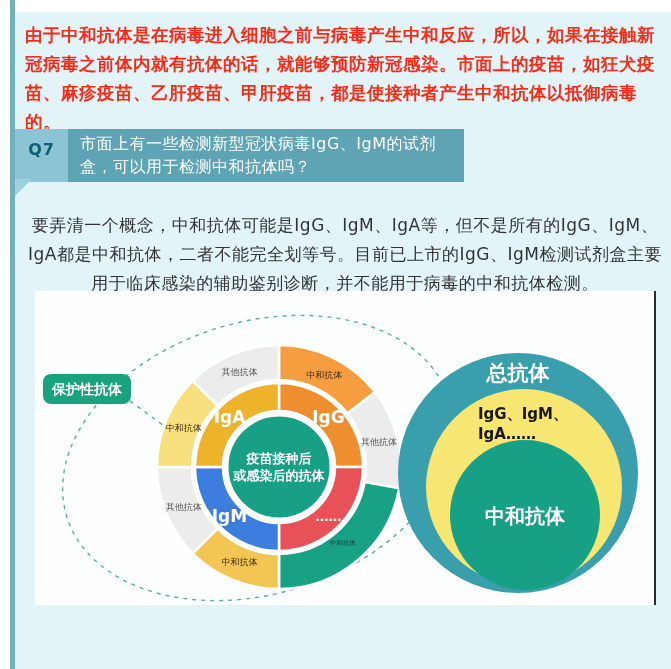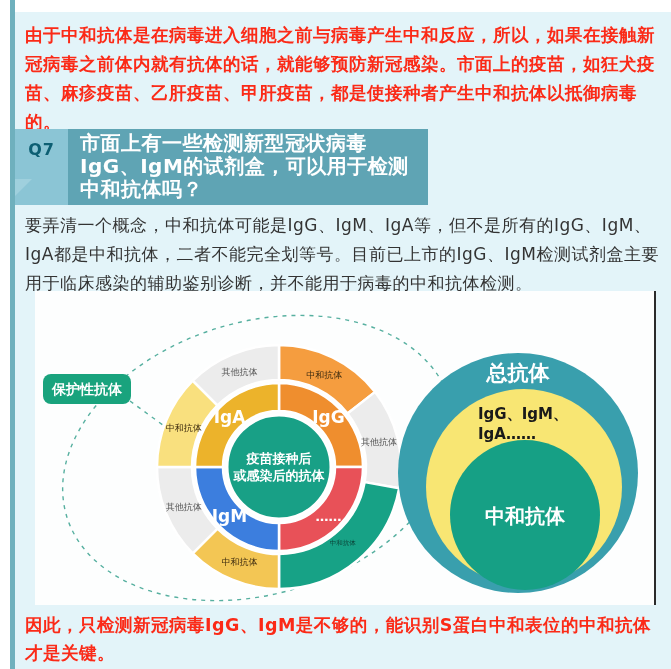--- a/index.html
+++ b/index.html
@@ -2,28 +2,28 @@
 <html><head>
 <meta charset="utf-8">
 <style>
   * { margin:0; padding:0; box-sizing:border-box; }
   html,body { width:671px; height:669px; }
   body { font-family:"DejaVu Sans","Liberation Sans",sans-serif; background:#ffffff; position:relative; overflow:hidden; }
   .accent-bar { position:absolute; left:10px; top:0; width:5px; height:669px; background:#6fb0bd; }
   .content { position:absolute; left:15px; top:12px; width:656px; height:669px; background:#e3f4f9; }
   .para { position:absolute; left:10px; width:640px; font-size:17.5px; line-height:29px; letter-spacing:0.5px; }
   .para.red { color:#fb2a17; font-weight:bold; }
-  .para.dark { color:#333333; font-weight:normal; font-size:17px; }
+  .para.dark { color:#333333; font-weight:normal; font-size:17px;text-align:center; }
   .intro { top:9px; }
   .answer { top:199px; }
   .conclusion { top:599px; line-height:28px; }
   .q-header { position:absolute; left:0; top:117px; display:flex; align-items:stretch; }
   .q-badge { width:53px; background:#8bc5d5; color:#0d5f73; font-weight:bold; font-size:16px;
              display:flex; justify-content:center; padding-top:11px; letter-spacing:1px; }
-  .q-text { width:360px; background:#5fa4b4; color:#ffffff; font-weight:bold; font-size:20px;
+  .q-text { width:396px; background:#5fa4b4; color:#ffffff; font-weight:normal; font-size:16px;
             line-height:23px; padding:3px 12px 4px 12px; letter-spacing:0.5px; }
   .q-tail { position:absolute; left:0; top:167px; width:0; height:0;
             border-top:17px solid #9fd0dd; border-right:17px solid transparent; }
   .panel { position:absolute; left:20px; top:279px; width:621px; height:314px; background:#fdfefe;
            border-right:2px solid #2b2b2b; }
   svg text { font-family:"DejaVu Sans","Liberation Sans",sans-serif; }
 </style>
 </head>
 <body>
 
@@ -75,15 +75,14 @@
         <circle cx="483" cy="182" r="120" fill="#399fad"></circle>
         <text x="483" y="89" font-size="21" fill="#ffffff" text-anchor="middle" font-weight="bold">总抗体</text>
         <circle cx="489" cy="196" r="98" fill="#f8e673"></circle>
         <text x="443" y="128" font-size="15" fill="#1a1a1a" text-anchor="start" font-weight="bold">IgG、IgM、</text>
         <text x="443" y="148" font-size="15" fill="#1a1a1a" text-anchor="start" font-weight="bold">IgA……</text>
         <circle cx="490" cy="224" r="75" fill="#16a085"></circle>
         <text x="490" y="232" font-size="20" fill="#ffffff" text-anchor="middle" font-weight="bold">中和抗体</text>
       </svg>
   </div>
 
-  <p class="para red conclusion">因此，只检测新冠病毒IgG、IgM是不够的，能识别S蛋白中和表位的中和抗体才是关键。</p>
 
 </div>
 
 </body></html>

